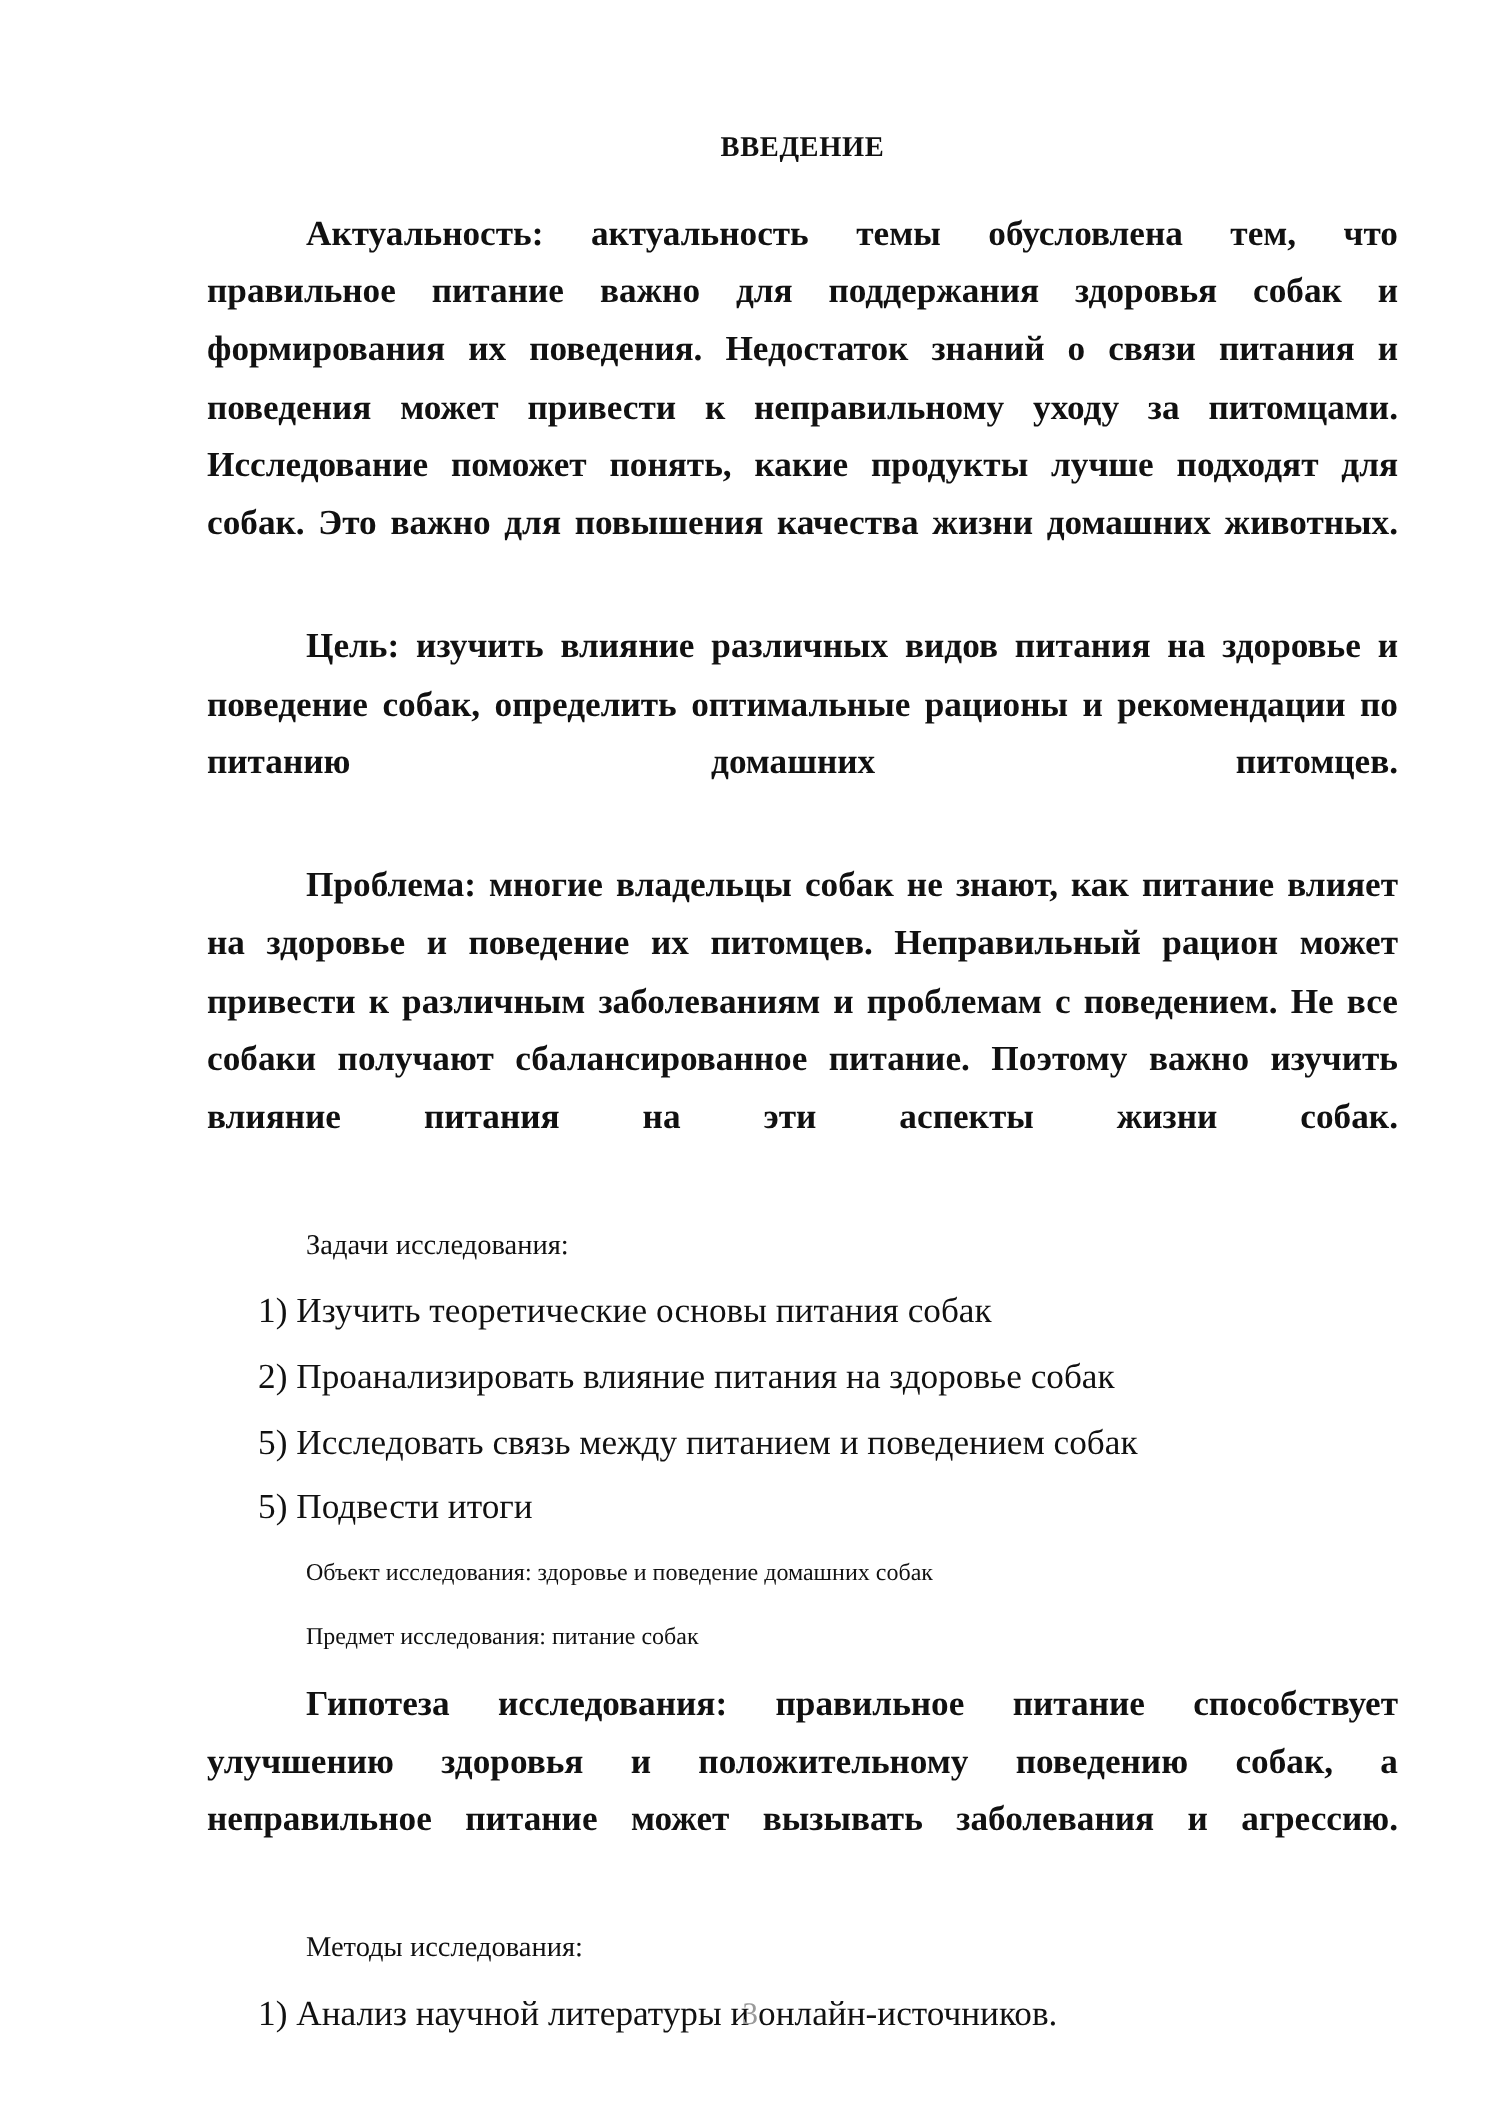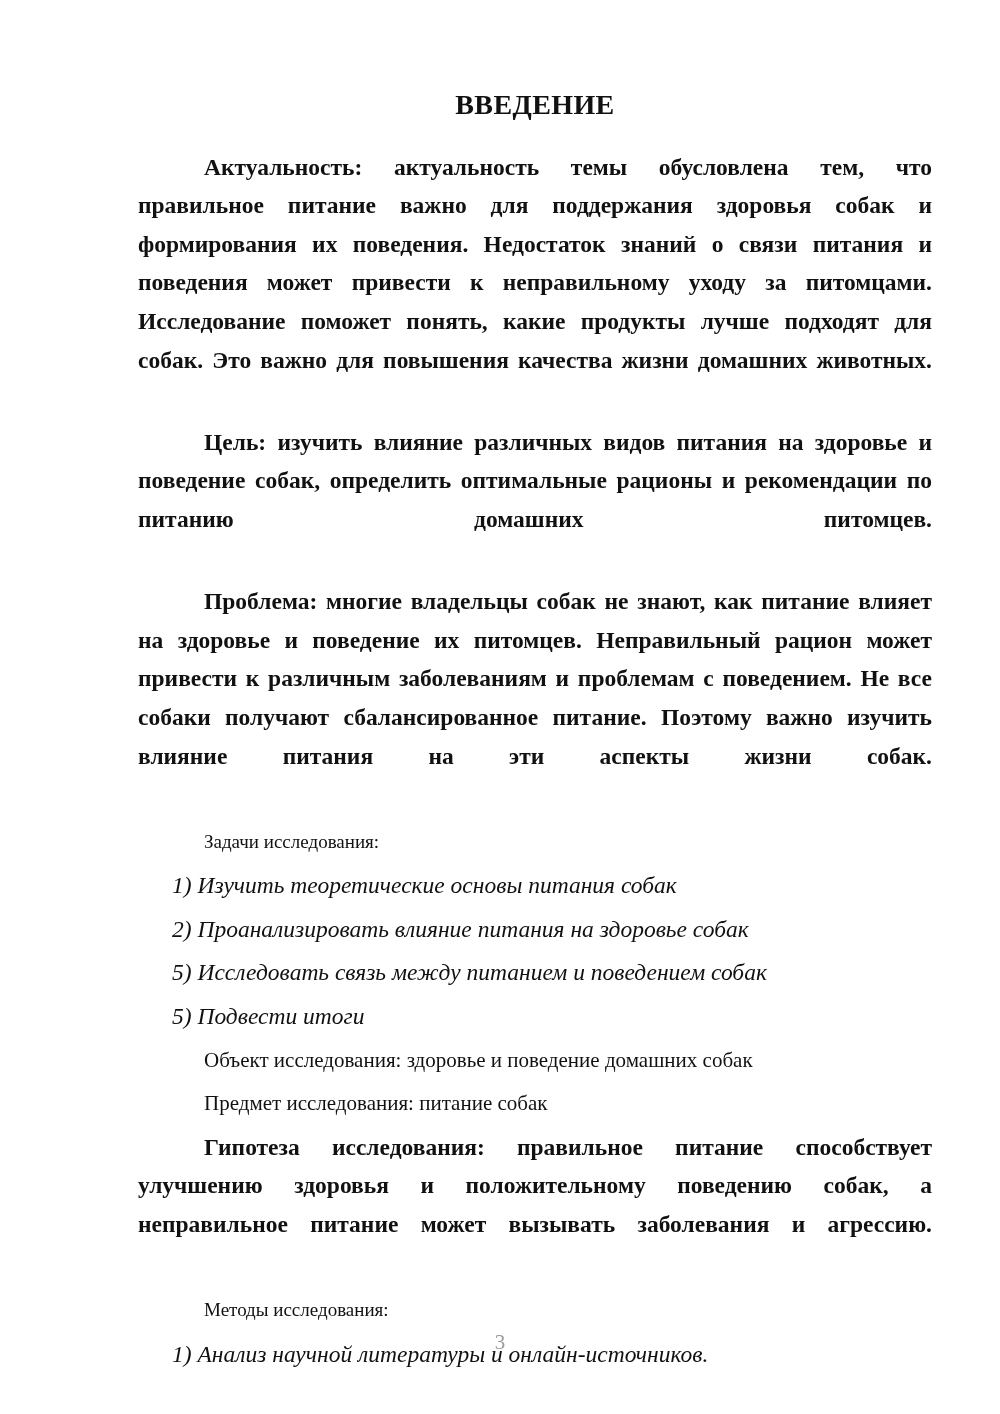--- a/index.html
+++ b/index.html
@@ -22,21 +22,21 @@
   }
 
   .content {
     position: absolute;
     left: 138px;
     top: 88px;
     width: 794px;
   }
 
   .doc-heading {
-    font-size: 28px;
+    font-size: 19px;
     font-weight: bold;
     text-align: center;
     letter-spacing: 0.4px;
     margin: 0 0 26px 0;
     line-height: 1.2;
   }
 
   .para {
     font-size: 23.5px;
     line-height: 38.6px;
@@ -60,34 +60,33 @@
     line-height: 38.6px;
     text-align: left;
     text-indent: 66px;
     margin: 0 0 5px 0;
   }
 
   .list {
     list-style: none;
     margin: 0 0 5px 0;
     padding: 0;
-    font-style: italic;
   }
 
   .list-item {
     font-size: 23.5px;
     line-height: 38.6px;
     text-align: left;
     margin: 0 0 5px 0;
     padding-left: 34px;
     text-indent: 0;
   }
 
   .indented-line {
-    font-size: 21px;
+    font-size: 16px;
     line-height: 38.6px;
     text-align: left;
     margin: 0 0 5px 0;
     padding-left: 66px;
   }
   .spacer-xs { height: 4px; }
 
   .page-number {
     position: absolute;
     left: 0;

